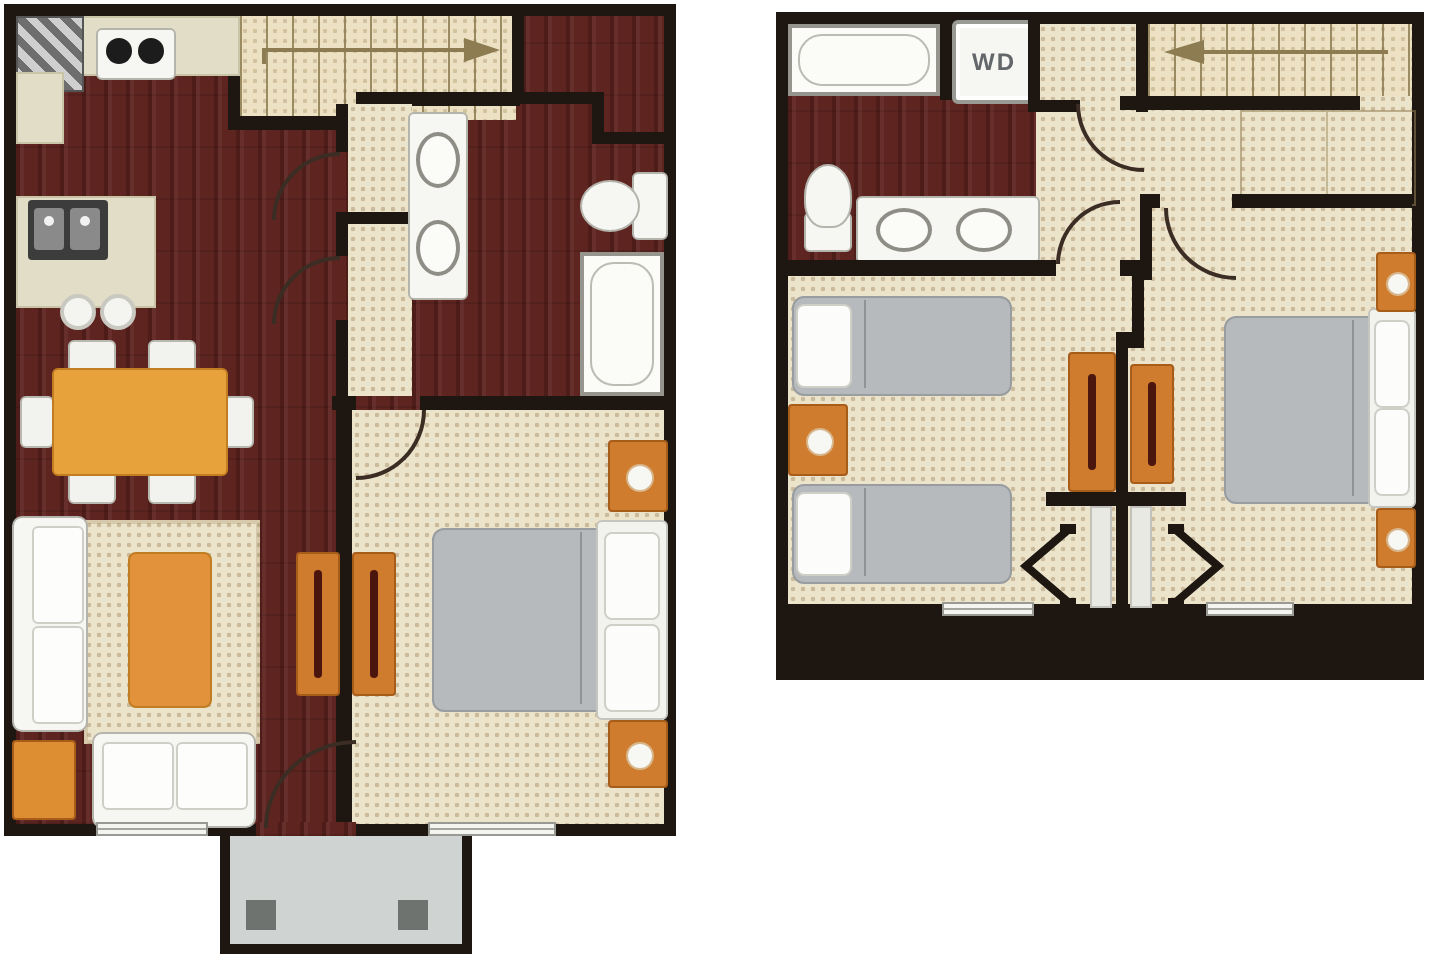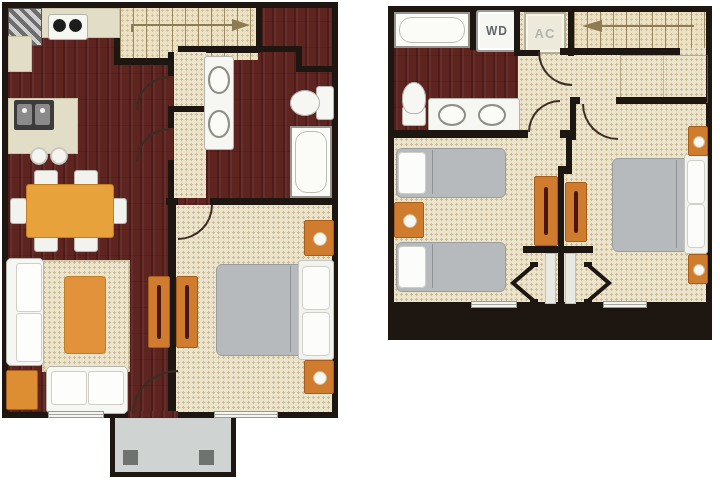--- a/index.html
+++ b/index.html
@@ -157,21 +157,20 @@
   <div class="plan" style="left:388px;top:6px;width:324px;height:334px;">
     <div class="abs carpet" style="left:6px;top:6px;width:312px;height:290px;"></div>
     <div class="abs wood" style="left:6px;top:6px;width:124px;height:122px;"></div>
 
     <div class="tub" style="left:6px;top:6px;width:76px;height:36px;">
       <div class="tub-inner"></div>
     </div>
     <div class="wall" style="left:82px;top:0;width:6px;height:44px;"></div>
     <div class="white-box label" style="left:88px;top:4px;width:38px;height:38px;border:2px solid #9a9a94;box-shadow:inset 0 0 0 2px #fff;font-size:12px;color:#63676a;">WD</div>
     <div class="wall" style="left:126px;top:0;width:6px;height:46px;"></div>
-    <div class="abs label" style="left:136px;top:6px;width:38px;height:38px;background:#eeeadb;border:2px solid #b3ad99;box-shadow:inset 0 0 0 2px #f7f4e8;font-size:13px;color:#b0b4ae;">AC</div>
     <div class="wall" style="left:180px;top:0;width:6px;height:50px;"></div>
     <div class="wall" style="left:126px;top:44px;width:26px;height:6px;"></div>
     <div class="arc arc-bl" style="left:150px;top:46px;width:32px;height:32px;"></div>
 
     <div class="stairs" style="left:186px;top:6px;width:132px;height:36px;"></div>
     <svg class="abs" style="left:192px;top:12px;" width="122" height="16" viewBox="0 0 122 16">
       <line x1="114" y1="8" x2="20" y2="8" stroke="#8d7c52" stroke-width="2"></line>
       <polygon points="2,8 22,2 22,14" fill="#8d7c52"></polygon>
     </svg>
     <div class="wall" style="left:172px;top:42px;width:120px;height:7px;"></div>

